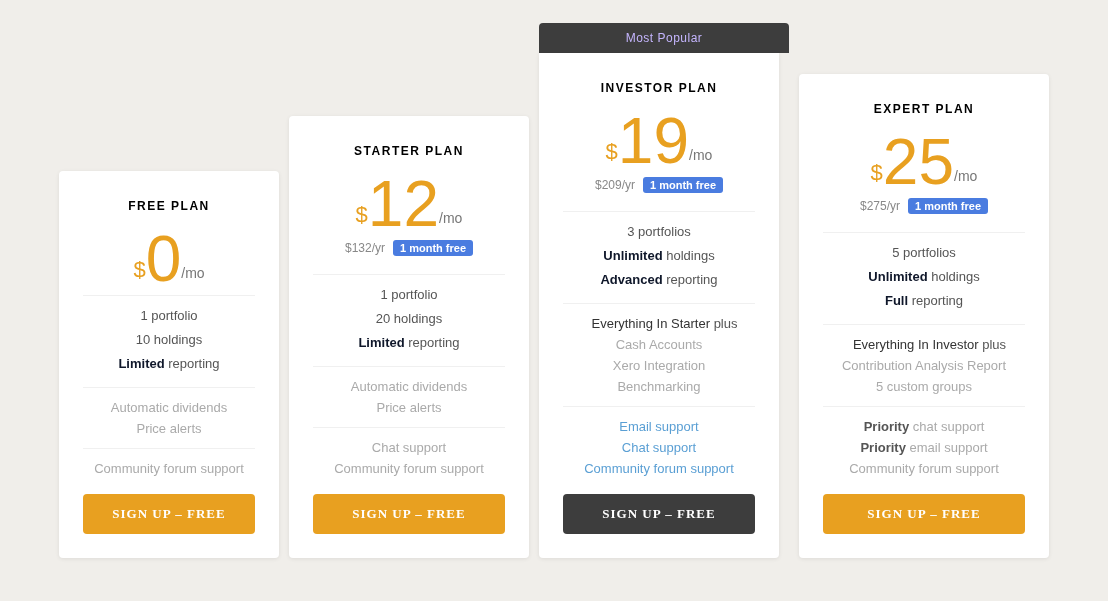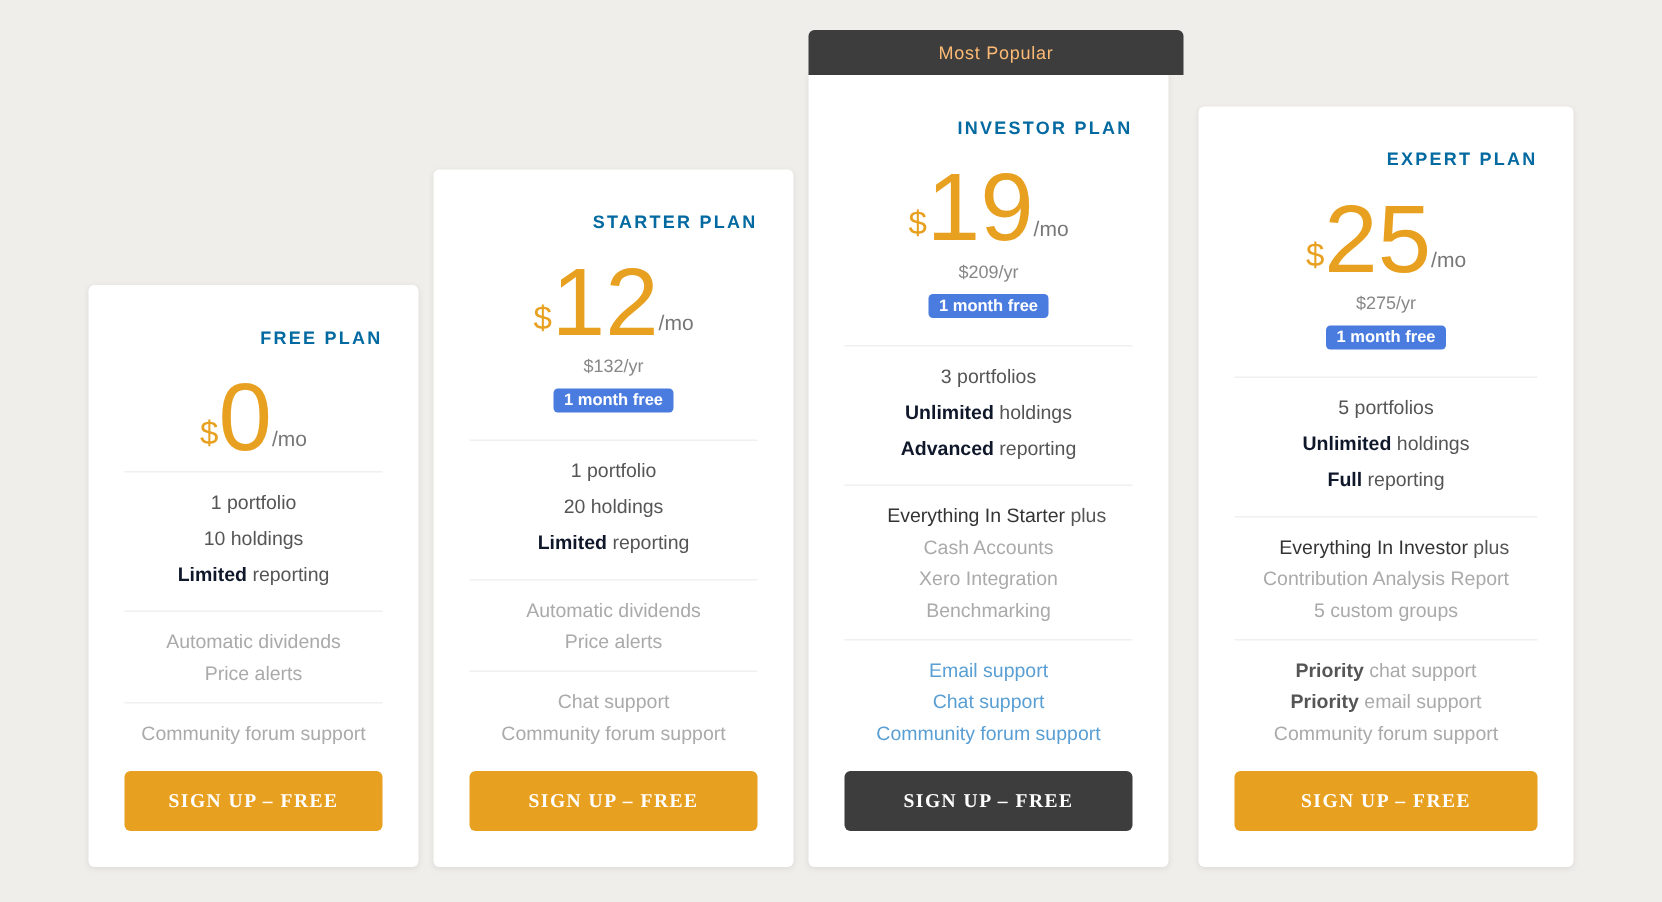--- a/index.html
+++ b/index.html
@@ -42,21 +42,21 @@
       max-width: 250px;
       margin-right: 10px;
       padding-top: 0;
     }
     .plan-card.expert {
       max-width: 250px;
     }
 
     .most-popular-banner {
       background: #3d3d3d;
-      color: #fdba74;
+      color: #c4b5fd;
       font-size: 12px;
       text-align: center;
       padding: 8px 0;
       border-radius: 4px 4px 0 0;
       letter-spacing: 0.5px;
       margin-bottom: 0;
     }
 
     .plan-card.investor {
       border-radius: 0 0 4px 4px;
@@ -68,24 +68,23 @@
       flex-direction: column;
       max-width: 250px;
       flex: 1;
       margin-right: 10px;
     }
 
     .plan-title {
       font-size: 12px;
       font-weight: 700;
       letter-spacing: 1.5px;
-      color: #0369a1;
+      color: #000000;
       margin-bottom: 14px;
       text-transform: uppercase;
-      text-align: right;
     }
 
     .price-row {
       display: flex;
       align-items: flex-end;
       justify-content: center;
       margin-bottom: 4px;
     }
     .price-dollar-sign {
       font-size: 22px;
@@ -106,21 +105,20 @@
     }
 
     .yearly-row {
       display: flex;
       align-items: center;
       justify-content: center;
       gap: 8px;
       margin-bottom: 18px;
       font-size: 12px;
       color: #888;
-      flex-direction: column;
     }
     .free-badge {
       background: #4a7ce0;
       color: #fff;
       border-radius: 3px;
       padding: 2px 7px;
       font-size: 11px;
       font-weight: 600;
     }
 

